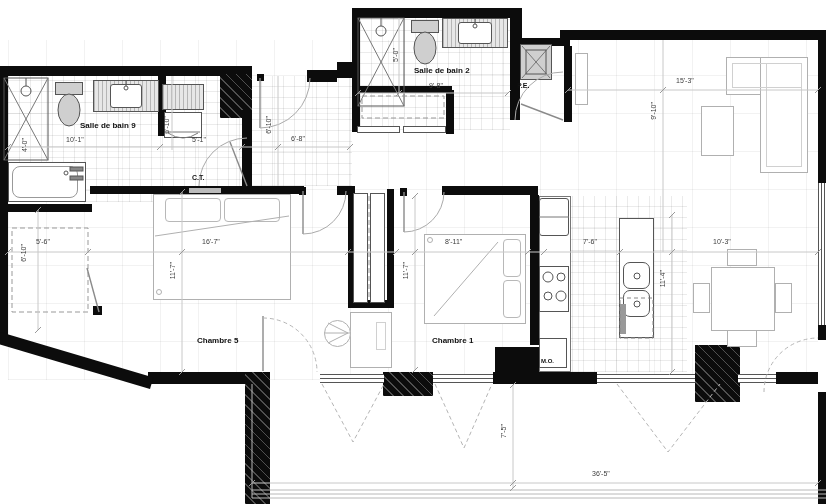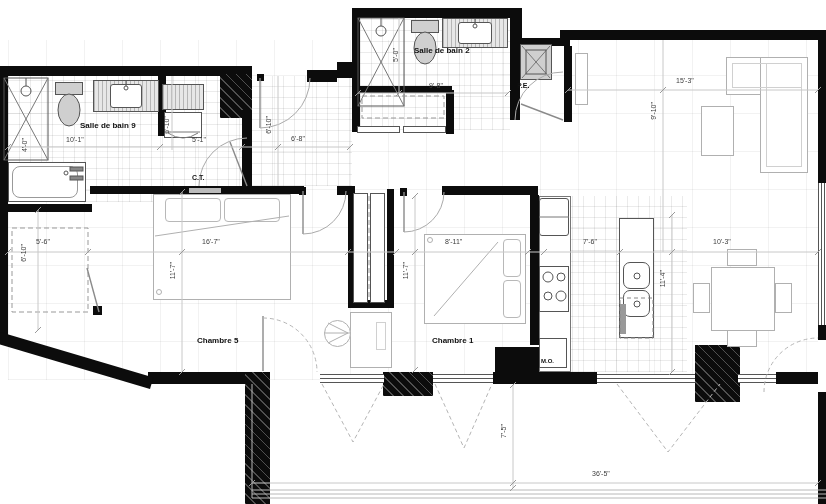--- a/index.html
+++ b/index.html
@@ -254,21 +254,21 @@
       <path d="M355,96 L361,90 M396,96 L402,90 M505,96 L511,90"></path>
       <path d="M565,93 L571,87 M660,93 L666,87 M815,93 L821,87"></path>
       <path d="M5,255 L11,249 M85,255 L91,249 M179,255 L185,249 M345,255 L351,249 M393,255 L399,249 M412,255 L418,249 M525,255 L531,249 M541,255 L547,249 M617,255 L623,249 M669,255 L675,249 M815,255 L821,249"></path>
       <path d="M179,195 L185,189 M179,375 L185,369 M412,199 L418,193 M412,373 L418,367 M669,218 L675,212 M669,375 L675,369"></path>
       <path d="M35,213 L41,207 M35,333 L41,327"></path>
       <path d="M510,388 L516,382 M510,491 L516,485 M249,486 L255,480 M510,486 L516,480 M815,486 L821,480"></path>
     </g>
   </svg>
 
   <div class="room-label" style="left:80px;top:121px;">Salle de bain 9</div>
-  <div class="room-label" style="left:414px;top:46px;">Salle de bain 2</div>
+  <div class="room-label" style="left:414px;top:66px;">Salle de bain 2</div>
   <div class="room-label" style="left:197px;top:336px;">Chambre 5</div>
   <div class="room-label" style="left:432px;top:336px;">Chambre 1</div>
   <div class="small-label" style="left:192px;top:174px;">C.T.</div>
   <div class="small-label" style="left:517px;top:82px;">P.E.</div>
   <div class="tiny-label" style="left:541px;top:358px;">M.O.</div>
 
   <div class="dim" style="left:66px;top:136px;">10'-1"</div>
   <div class="dim dimv" style="left:21px;top:138px;">4'-0"</div>
   <div class="dim dimv" style="left:163px;top:116px;">6'-10"</div>
   <div class="dim" style="left:192px;top:136px;">5'-1"</div>

